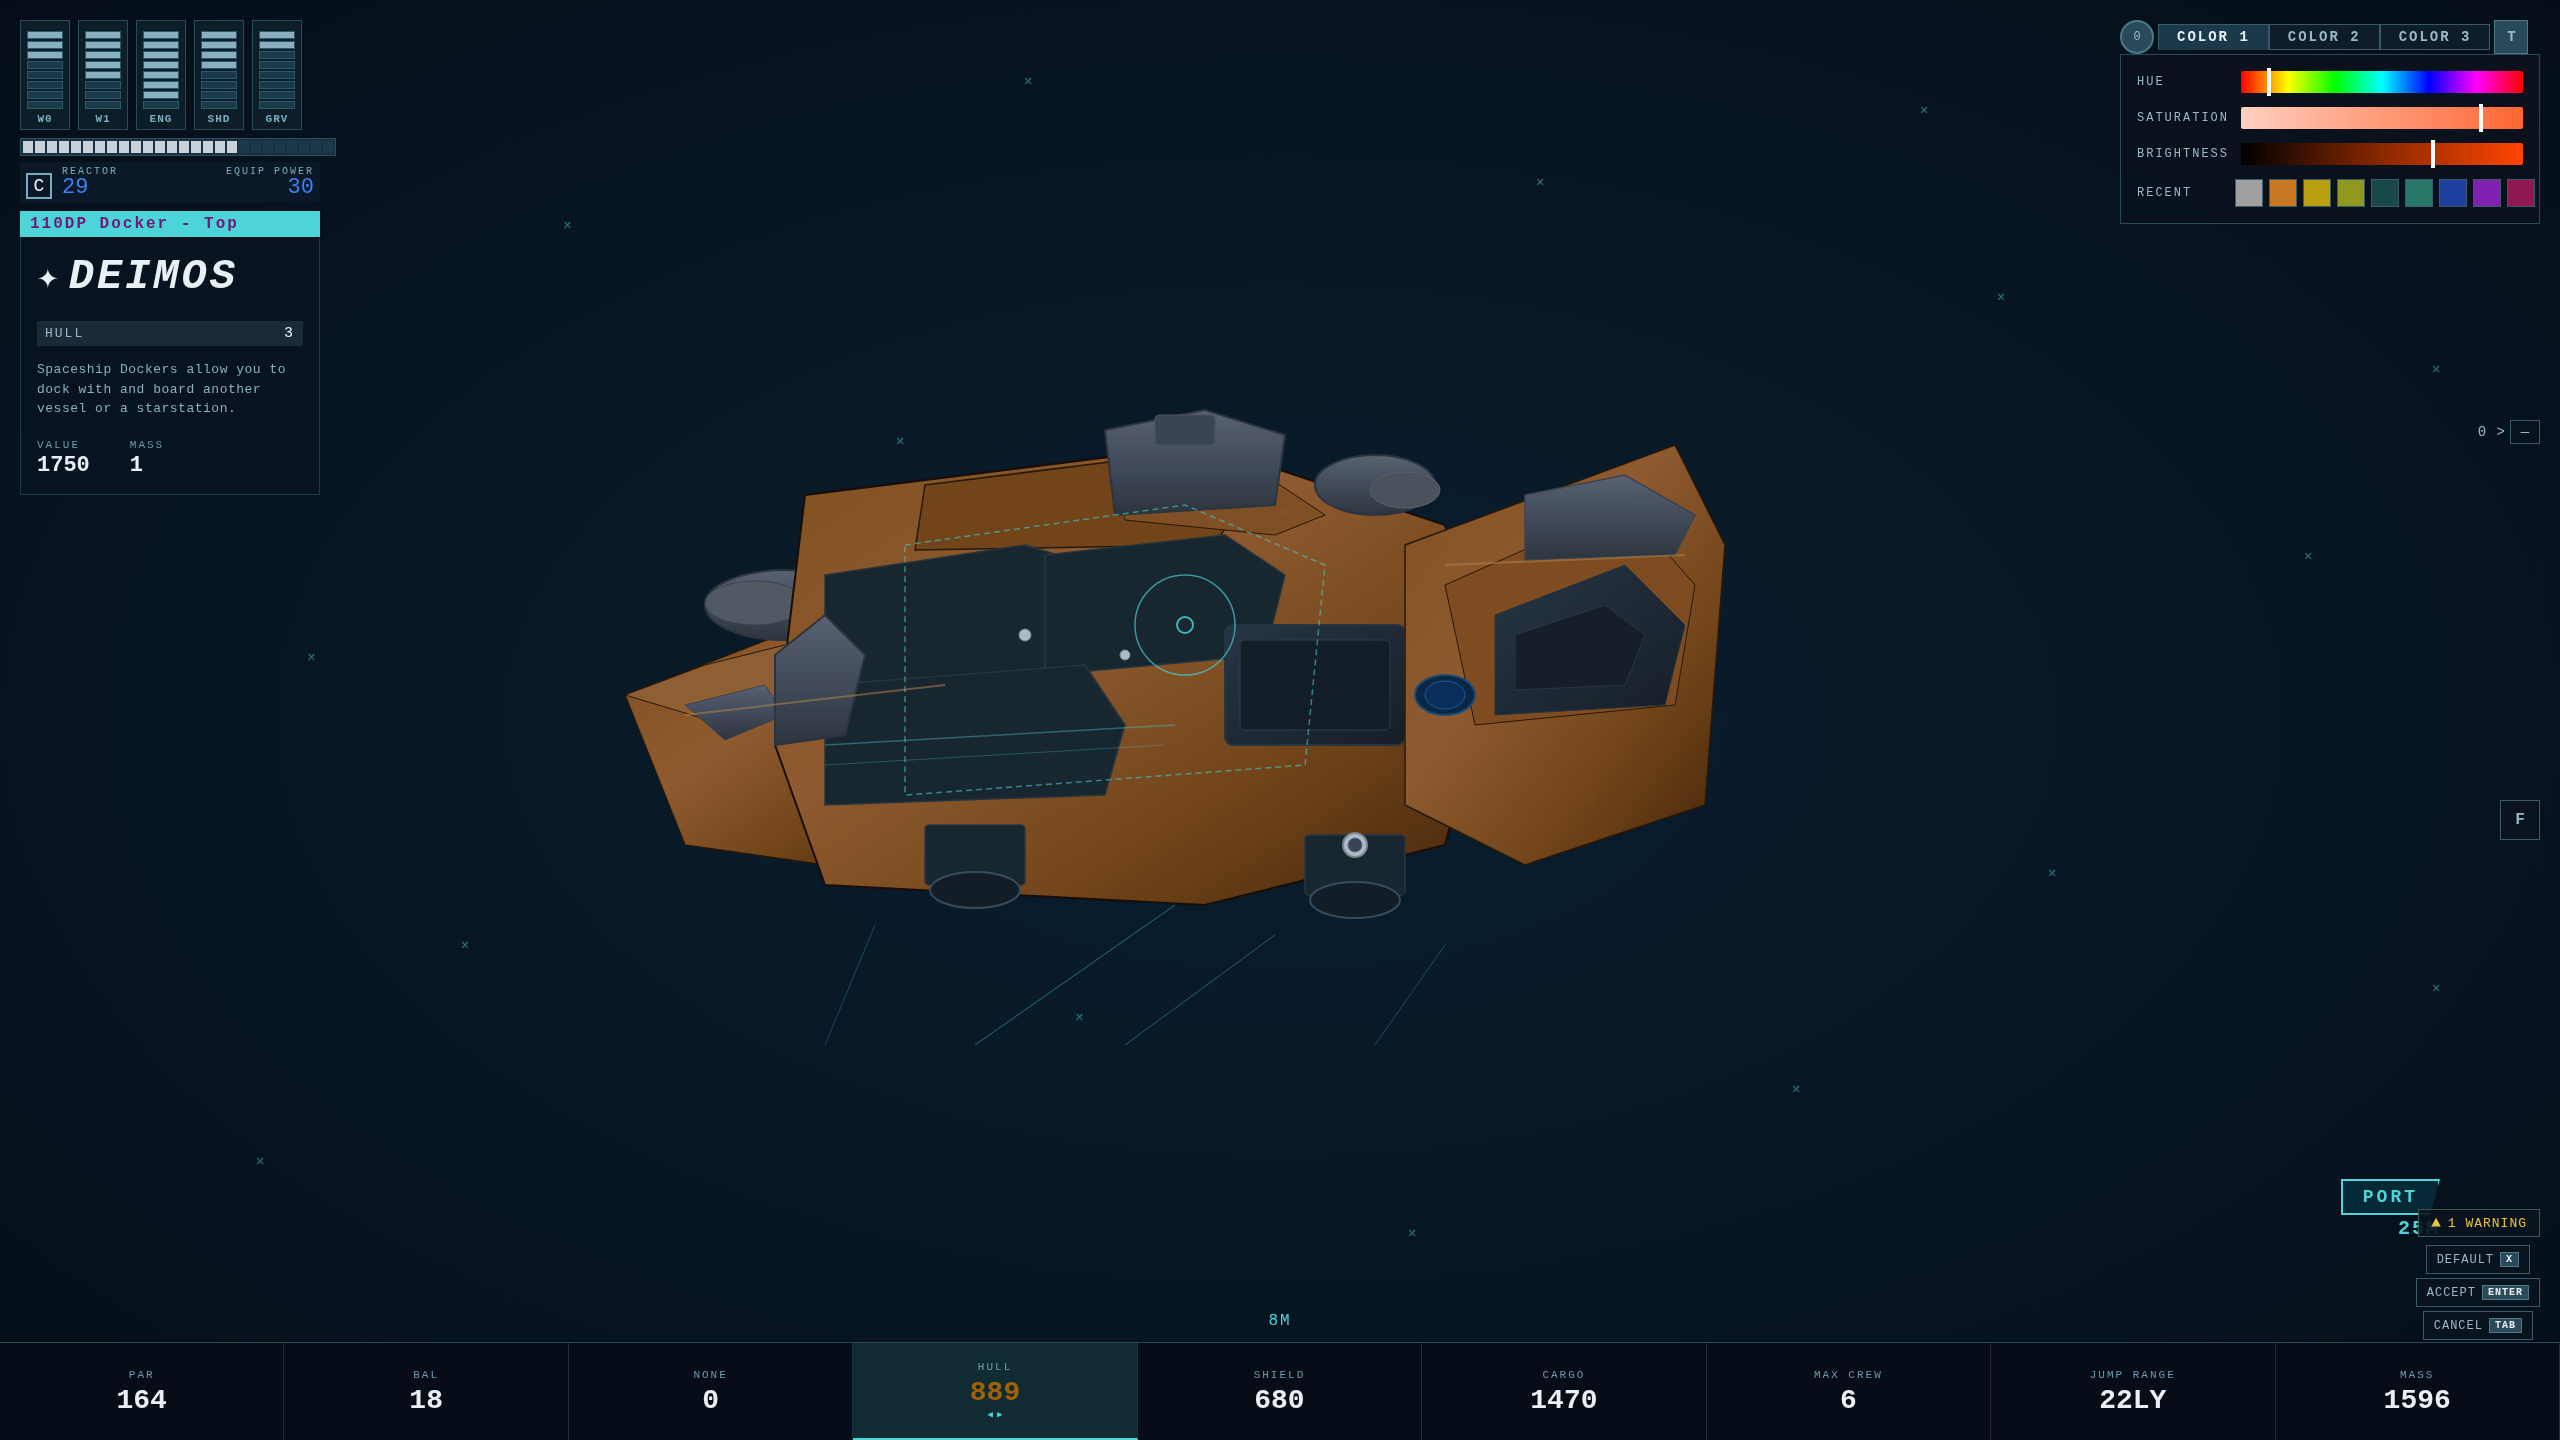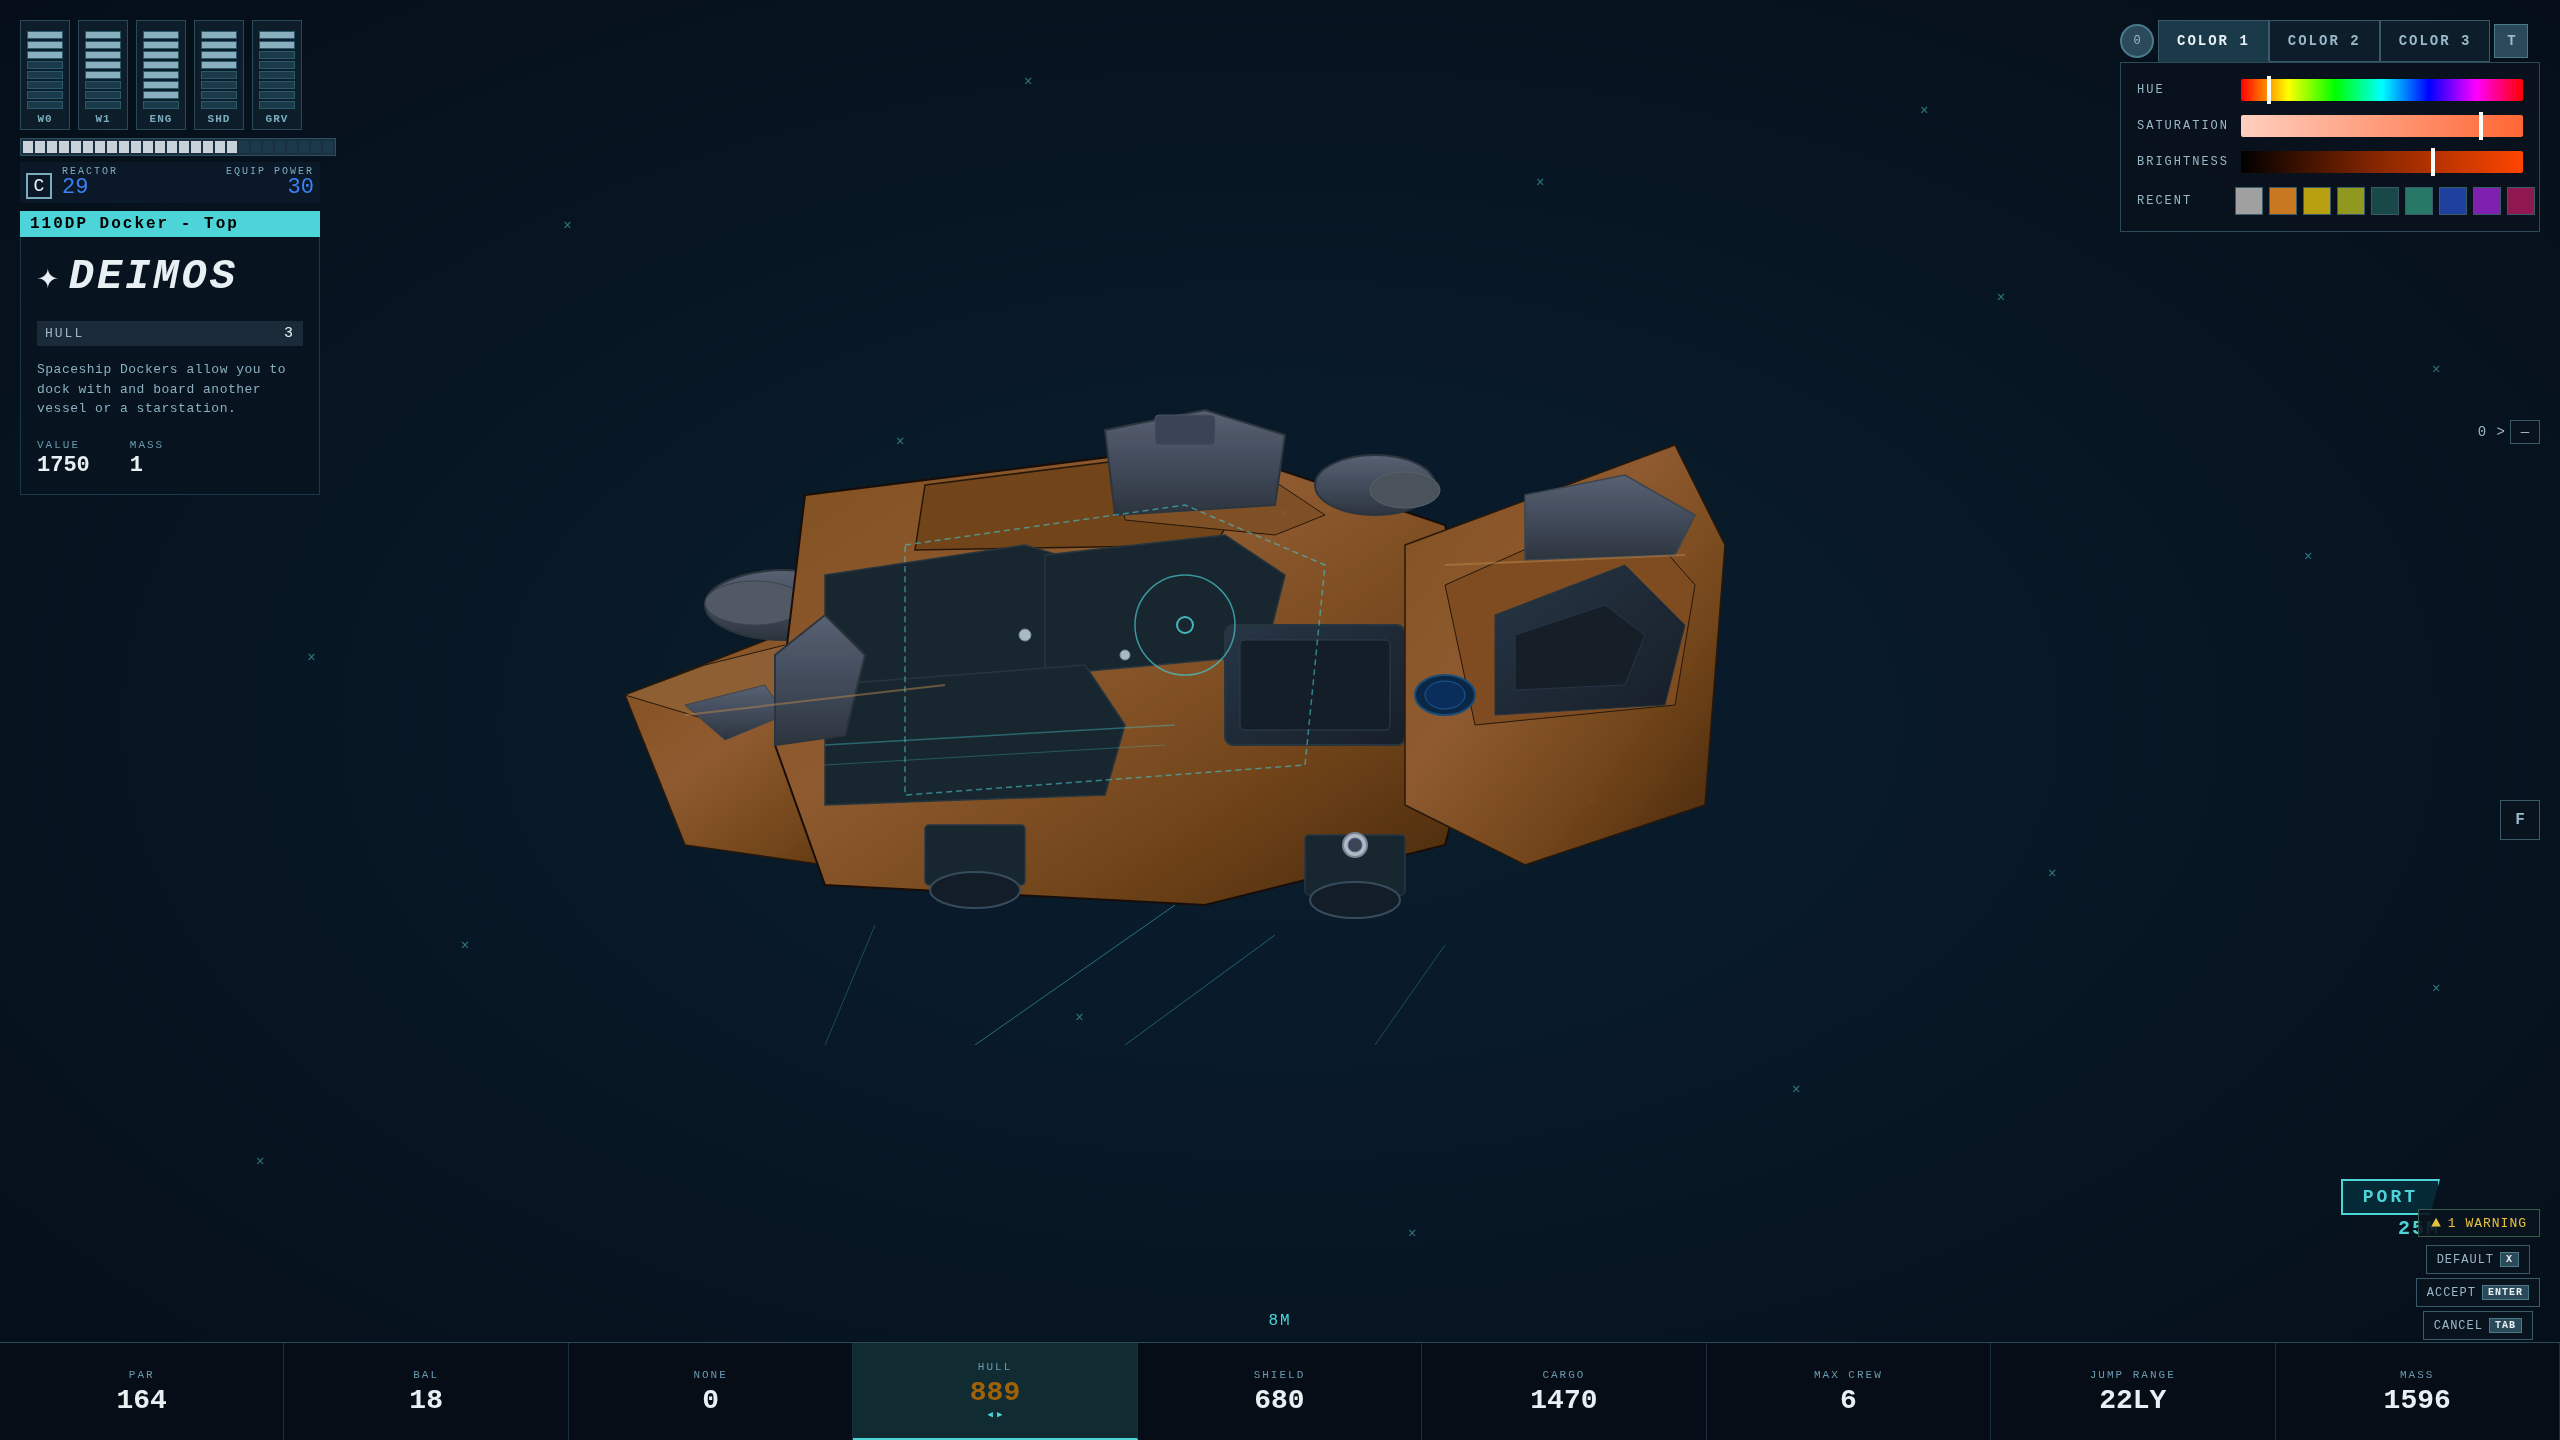--- a/index.html
+++ b/index.html
@@ -138,21 +138,21 @@
       justify-content: center;
     }
 
     .equip-power-col {
       margin-left: auto;
       text-align: right;
     }
 
     .ship-name-bar {
       background: #4dd4d8;
-      color: #000000;
+      color: #701a75;
       font-size: 16px;
       font-weight: bold;
       padding: 4px 10px;
       letter-spacing: 2px;
       margin-bottom: 0;
     }
 
     .ship-card {
       background: rgba(8, 20, 32, 0.92);
       border: 1px solid #1a3a4a;
@@ -239,21 +239,21 @@
       gap: 0;
       margin-bottom: 0;
     }
 
     .color-tab-btn {
       background: #0d1e2a;
       border: 1px solid #3a5a6a;
       color: #9ab8c8;
       font-size: 14px;
       font-weight: bold;
-      padding: 12px 18px;
+      padding: 4px 18px;
       letter-spacing: 2px;
       cursor: pointer;
       font-family: 'Courier New', monospace;
     }
 
     .color-tab-btn.active {
       background: #1a3a4a;
       color: #e8f0f4;
       border-bottom-color: #1a3a4a;
     }

